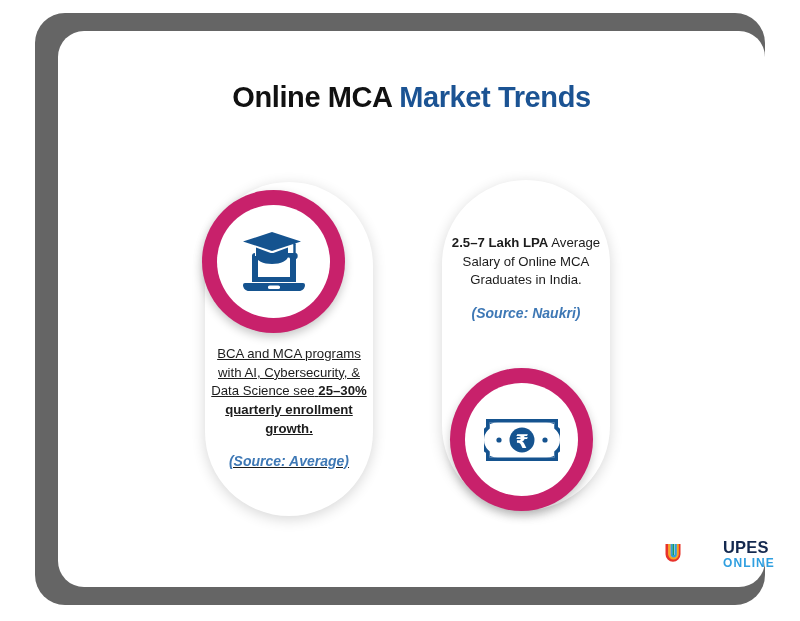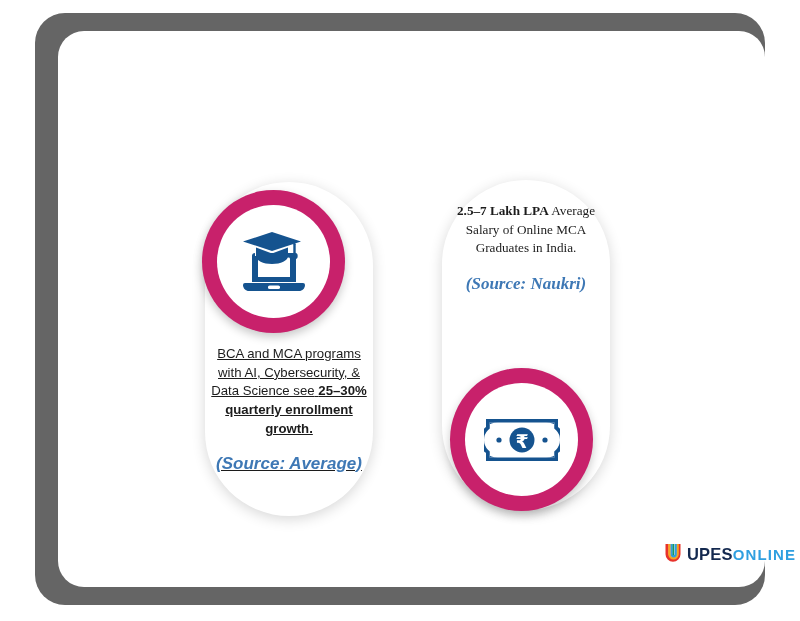--- a/index.html
+++ b/index.html
@@ -123,74 +123,77 @@
     font-size: 13.2px;
     line-height: 1.42;
     z-index: 3;
   }
   .card-text .bold { font-weight: 700; }
   .source {
     display: block;
     margin-top: 13px;
     color: #3e78b5;
     font-style: italic;
-    font-size: 17px;
+    font-size: 14px;
     font-weight: 600;
   }
 
   #text-left {
     left: 208px;
     top: 345px;
     width: 162px;
     text-decoration: underline;
   }
   #text-right {
     left: 444px;
-    top: 202px;
+    top: 234px;
     width: 164px;
-    font-family: Liberation Serif, serif;
   }
   #text-right .source { margin-top: 14px; }
 
   
   .logo {
     position: absolute;
     left: 663px;
     top: 538px;
     width: 78px;
     height: 32px;
     display: flex;
     align-items: center;
     gap: 3px;
     z-index: 6;
   }
   .logo-mark { flex: 0 0 auto; }
-  .logo-text { display: flex; line-height: 1; }
+  .logo-text { display: flex; flex-direction: column; line-height: 1; margin-left: 36px; }
   .logo-upes {
     font-size: 16.5px;
     font-weight: 700;
     color: #14294f;
     letter-spacing: 0.2px;
   }
   .logo-online {
-    font-size: 15px;
+    font-size: 12px;
     font-weight: 600;
     color: #2f9fe0;
     letter-spacing: 1.1px;
     margin-top: 1px;
   }
 </style>
 </head>
 <body>
 
 <div id="infographic">
 
   <div class="frame-outer"></div>
   <div class="frame-inner"></div>
 
+  <div class="title">
+    <span class="t-dark">Online MCA</span>
+    <span class="t-blue">Market Trends</span>
+  </div>
 
   <div class="card" id="card-left"></div>
 
   <div class="ring" id="ring-left">
     <span class="ring-icon">
       <svg width="74" height="70" viewBox="0 0 74 70" aria-hidden="true">
         <g fill="#15538f">
 
           <path d="M18 26 h38 a3 3 0 0 1 3 3 v26 h-6 V32 a1.5 1.5 0 0 0 -1.5 -1.5 H23 v-4.5 H18 a3 3 0 0 0 -3 3 v26 h6 V32 h-3 z"></path>
           <rect x="15" y="29" width="6" height="26" rx="1"></rect>

